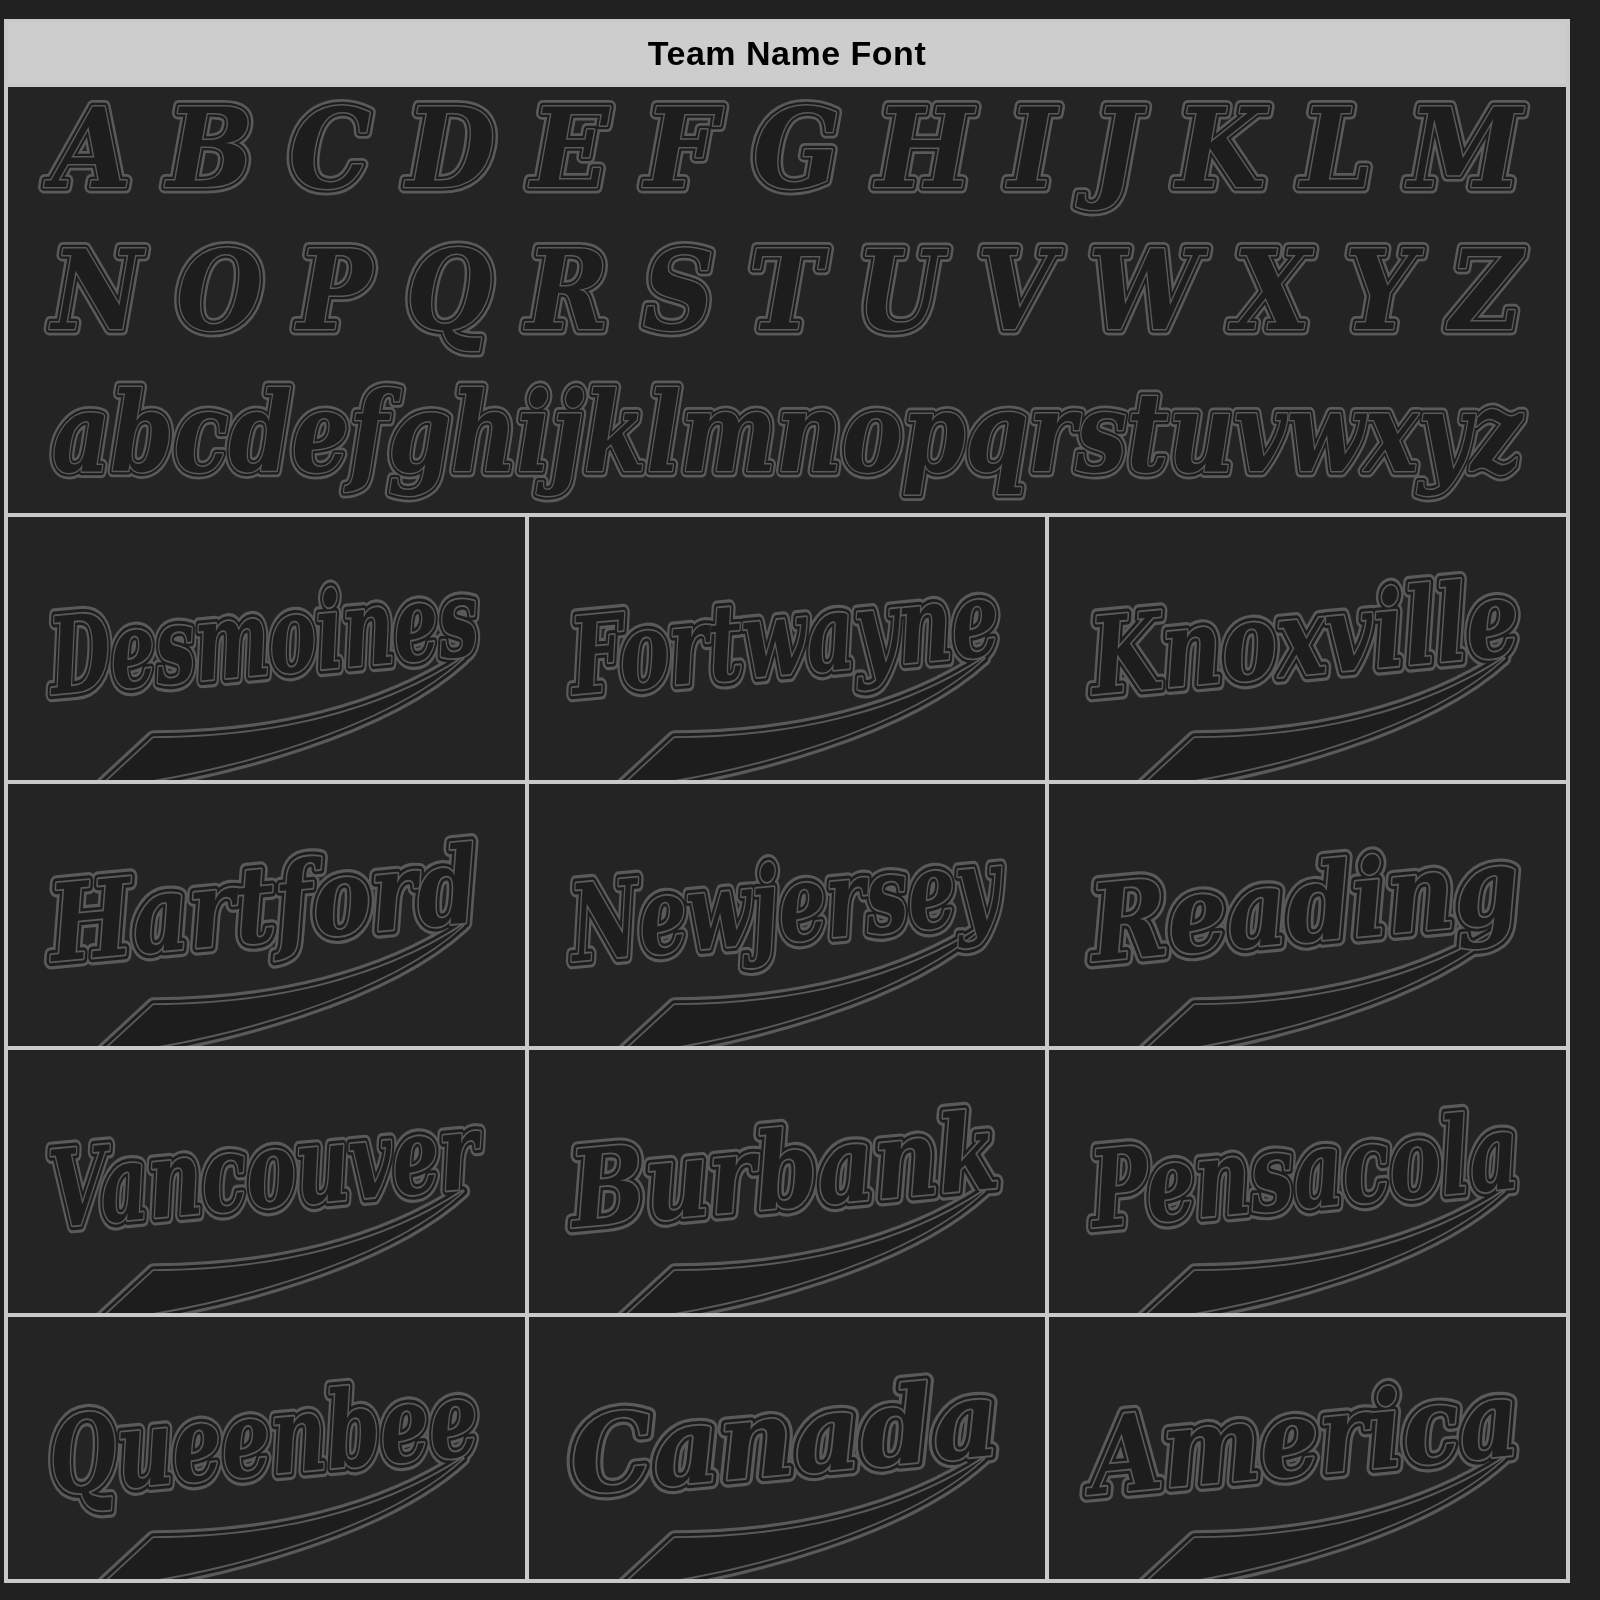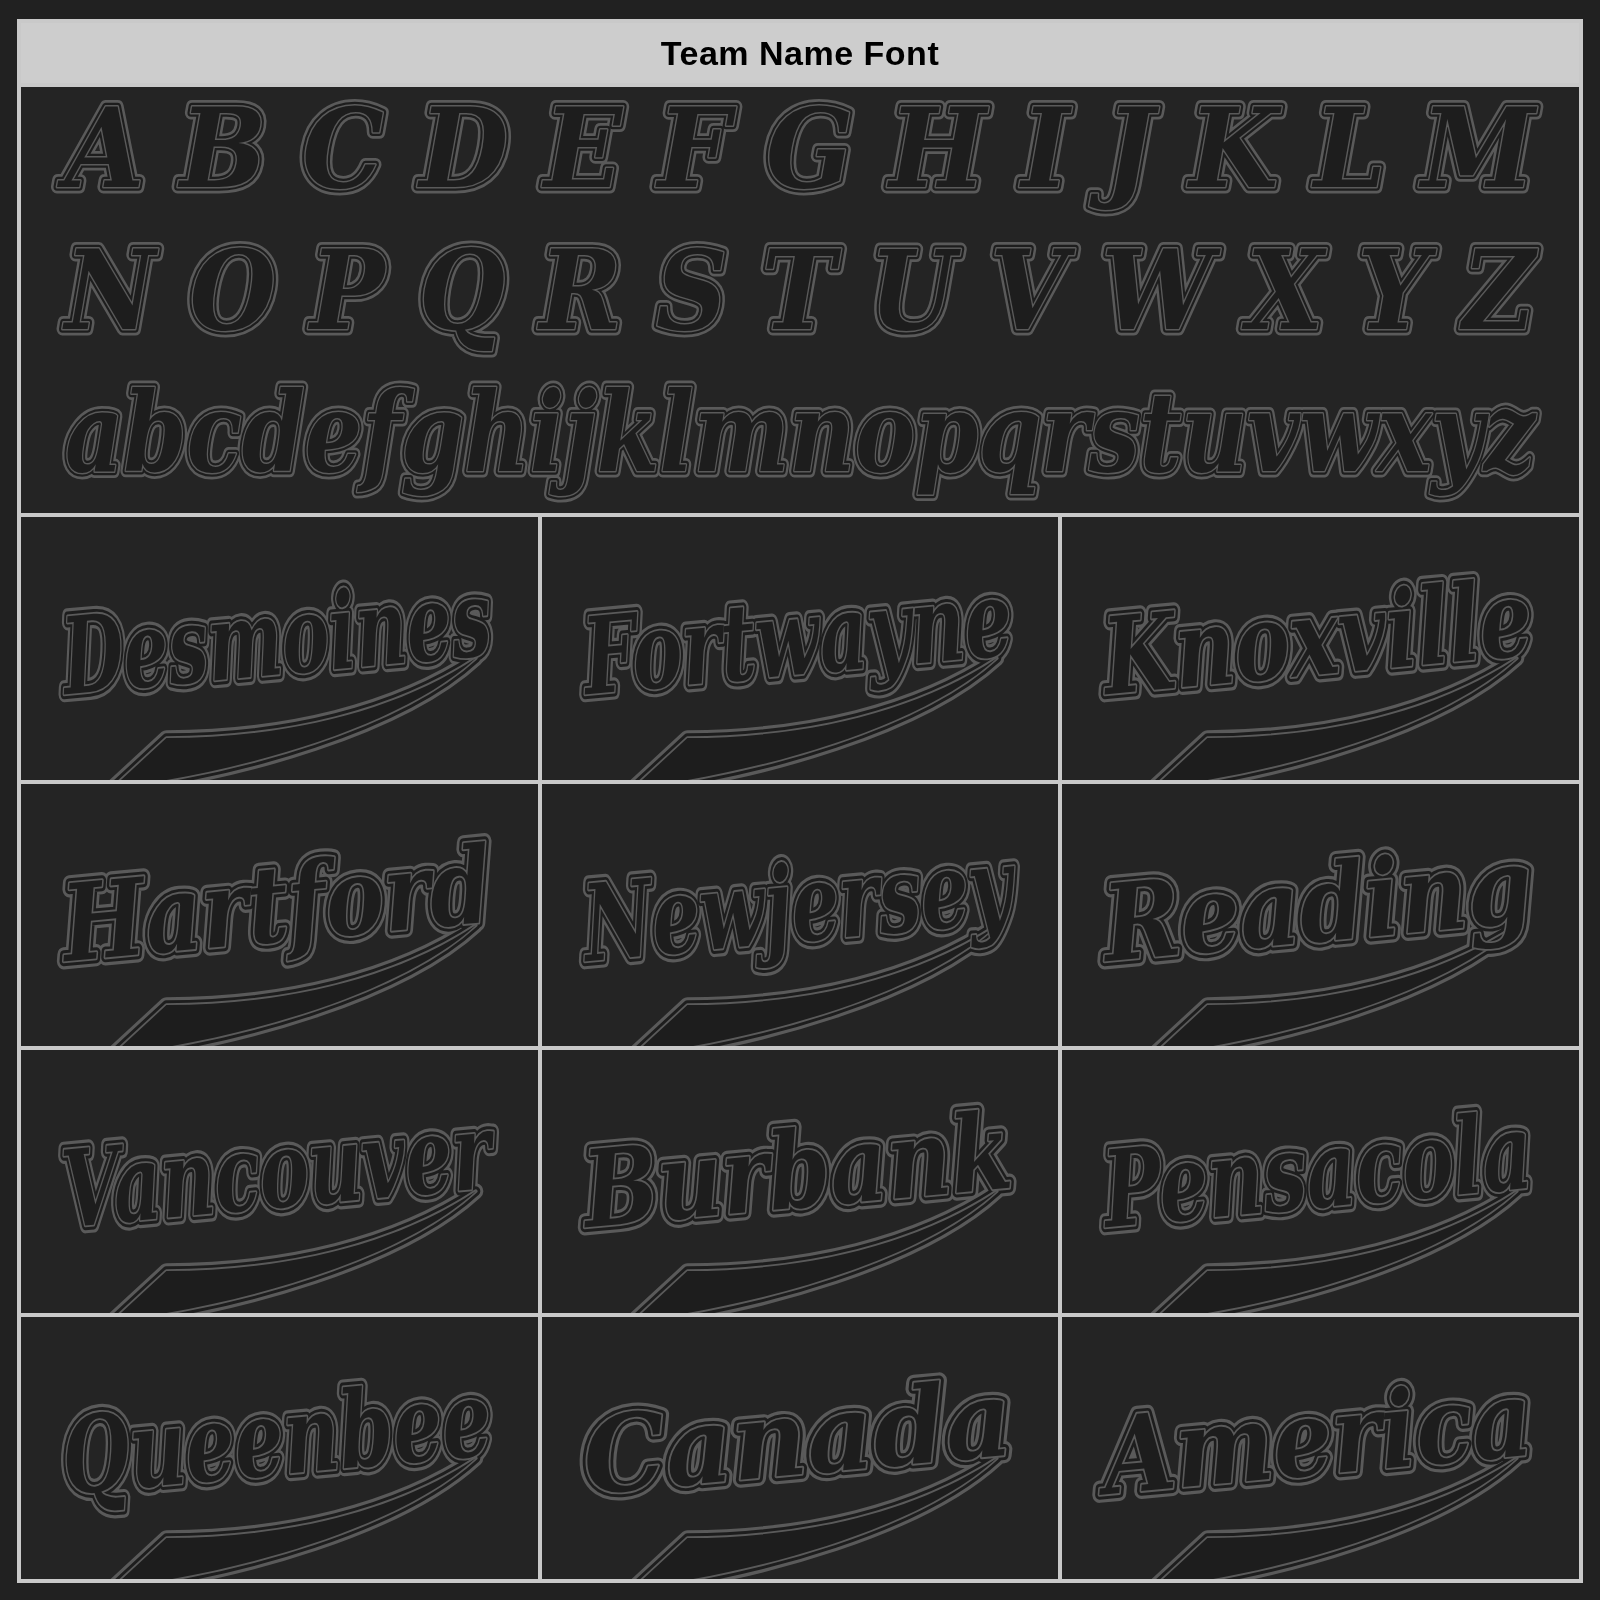--- a/index.html
+++ b/index.html
@@ -3,21 +3,21 @@
 <meta charset="utf-8">
 <style>
   html,body{margin:0;padding:0;}
   body{
     width:1600px;height:1600px;
     background:var(--canvas-bg,#212121);
     position:relative;overflow:hidden;
     font-family:"Liberation Sans",sans-serif;
   }
   .frame{
-    position:absolute;left:17px;top:19px;
+    position:absolute;left:4px;top:19px;
     width:1566px;height:1564px;
     background:var(--grid-border,#c9c9c9);
     box-sizing:border-box;padding:4px;
     display:flex;flex-direction:column;gap:4px;
   }
   .header-bar{
     height:60px;flex:0 0 60px;
     background:var(--header-bg,#cdcdcd);
     display:flex;align-items:center;justify-content:center;
   }

